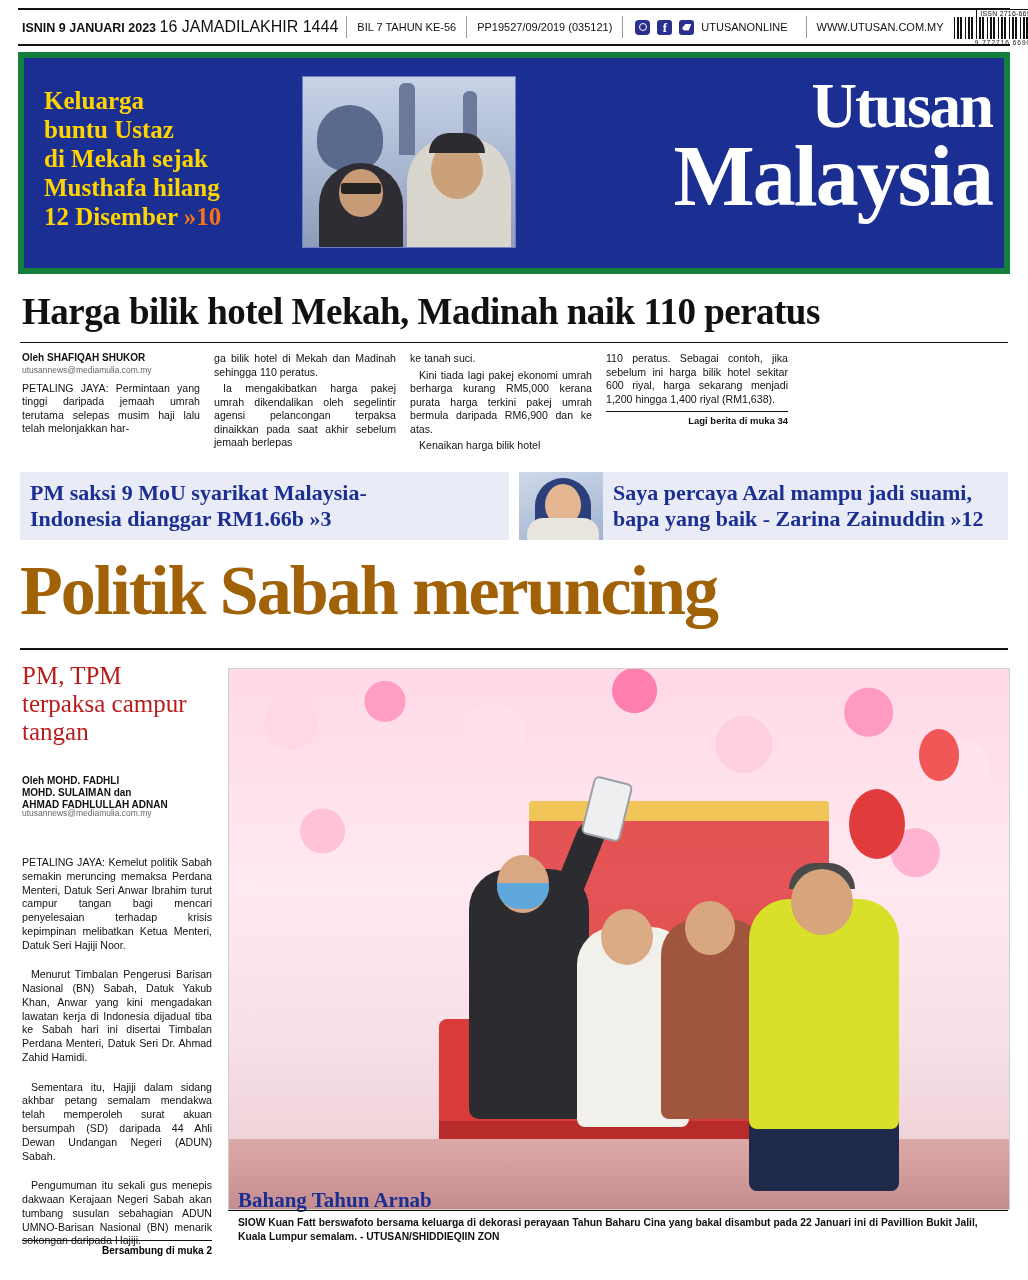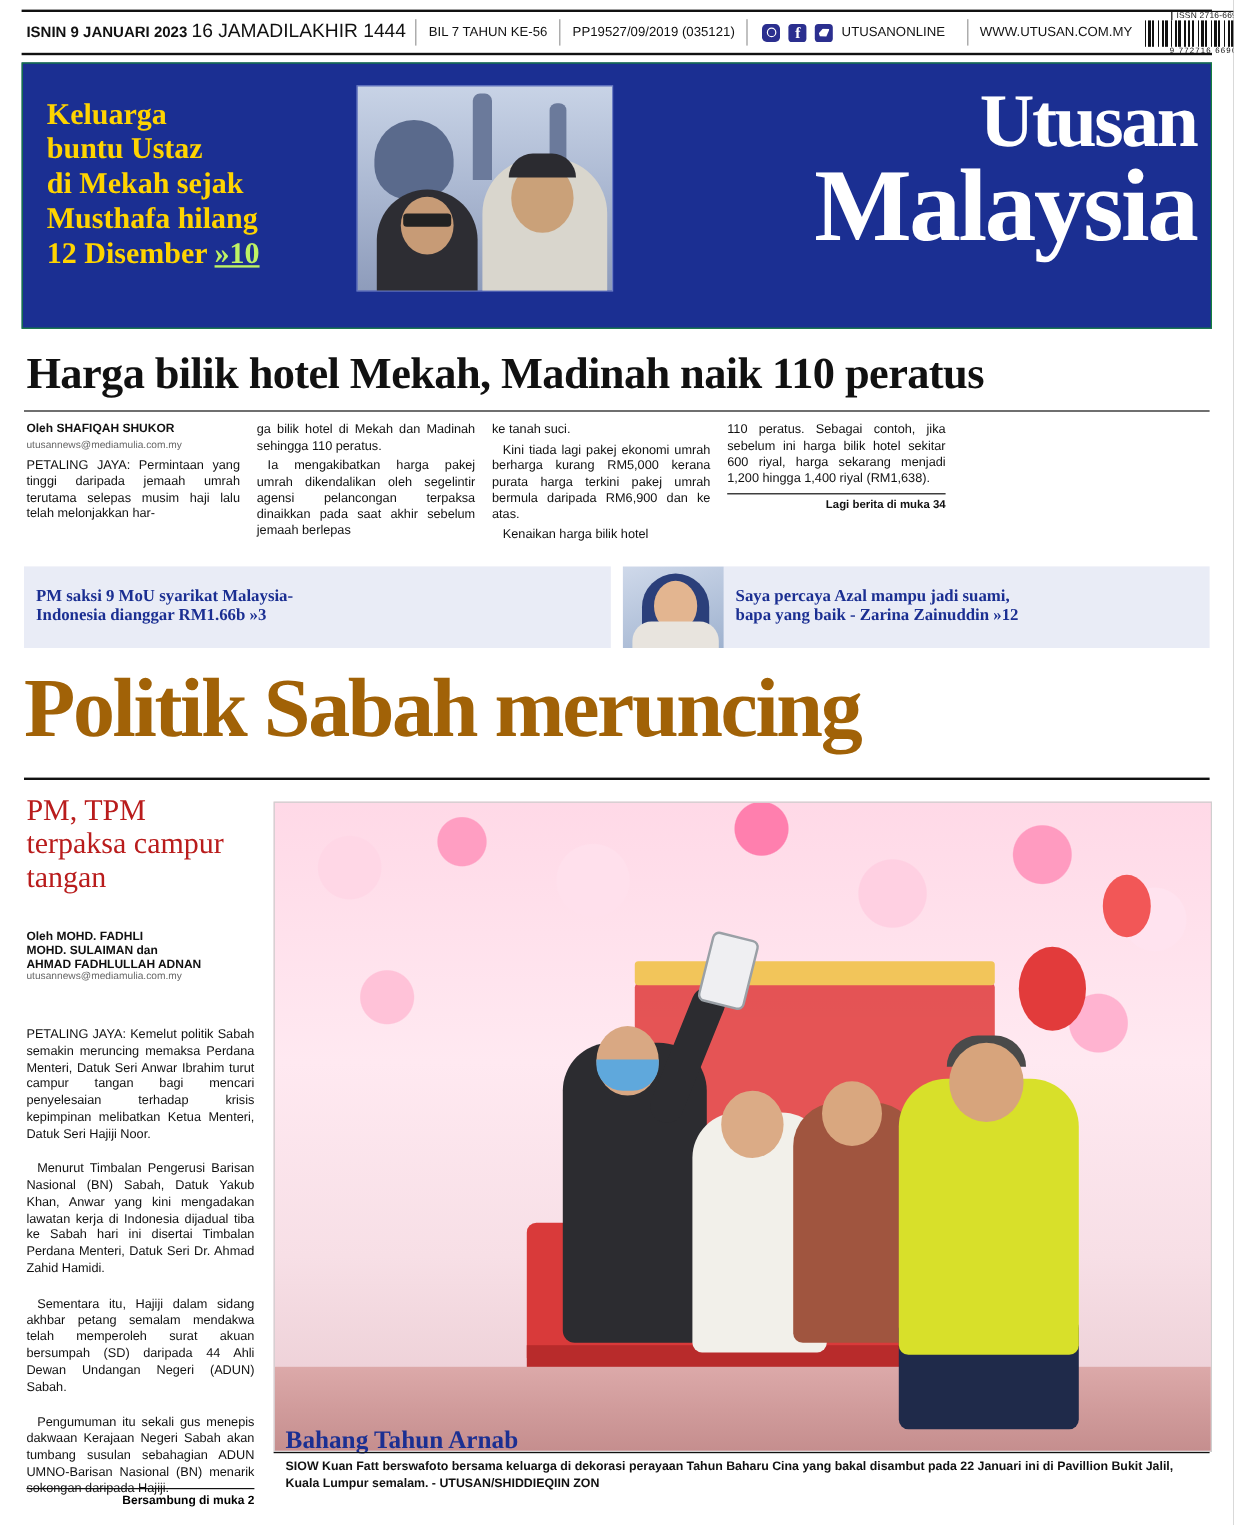--- a/index.html
+++ b/index.html
@@ -29,24 +29,24 @@
   .ts-barcode{display:flex;flex-direction:column;align-items:center;padding-right:8px;}
   .ts-issn{font-size:7px;color:#111;letter-spacing:.2px;border:1px solid #111;border-bottom:none;padding:0 3px;}
   .bars{height:22px;width:108px;background:
     repeating-linear-gradient(90deg,#111 0 1px,#fff 1px 3px,#111 3px 5px,#fff 5px 6px,#111 6px 8px,#fff 8px 11px);}
   .ts-barnum{font-size:6.5px;color:#111;letter-spacing:1px;}
   .ts-price{font-size:15px;font-weight:bold;color:#1b2a8f;padding:0 6px 0 10px;}
 
   
   .masthead{
     position:absolute;left:18px;top:52px;width:992px;height:222px;background:#1b2f92;
-    border:1px solid #15803d;box-sizing:border-box;overflow:hidden;
+    border:6px solid #15803d;box-sizing:border-box;overflow:hidden;
   }
   .mh-teaser{position:absolute;left:20px;top:28px;width:250px;color:#ffd400;font-family:"Liberation Serif",serif;font-weight:bold;font-size:25px;line-height:1.16;}
-  .mh-teaser .pg{color:#bef264;text-decoration:underline;}
+  .mh-teaser .pg{color:#f97316;}
   .mh-photo{
     position:absolute;left:278px;top:18px;width:212px;height:170px;overflow:hidden;border:1px solid #6d7ec5;
     background:linear-gradient(#cfd7e6,#9fb0cb);
   }
   .ph-sky{position:absolute;inset:0;background:linear-gradient(180deg,#c8d3e6 0%,#aebbd4 45%,#8e9cbb 100%);}
   .ph-dome{position:absolute;left:14px;top:28px;width:66px;height:66px;background:#5a6a8c;border-radius:50% 50% 42% 42%;}
   .ph-min1{position:absolute;left:96px;top:6px;width:16px;height:72px;background:#6b7a9b;border-radius:6px 6px 0 0;}
   .ph-min2{position:absolute;left:160px;top:14px;width:14px;height:64px;background:#6b7a9b;border-radius:6px 6px 0 0;}
   .ph-p1{position:absolute;left:16px;top:86px;width:84px;height:86px;background:#2d2d33;border-radius:42px 42px 0 0;}
   .ph-p1f{position:absolute;left:36px;top:92px;width:44px;height:48px;background:#c79b76;border-radius:50%;}
@@ -70,21 +70,21 @@
   .lcol.first{width:178px;}
   .byline{font-weight:bold;font-size:10px;color:#111;}
   .byemail{font-size:8.5px;color:#666;margin-bottom:6px;}
   .lcol p{margin:0 0 3px 0;text-indent:9px;}
   .lcol p.noind{text-indent:0;}
   .more{font-weight:bold;font-size:9.5px;text-align:right;border-top:1px solid #111;padding-top:3px;margin-top:5px;}
 
   
   .promos{position:absolute;left:20px;top:472px;width:988px;height:68px;display:flex;gap:10px;}
   .promo{flex:1;background:#e9ecf6;display:flex;align-items:center;overflow:hidden;}
-  .promo .ptext{font-family:"Liberation Serif",serif;font-weight:bold;font-size:14px;color:#1b2f92;line-height:1.17;padding:0 10px;}
+  .promo .ptext{font-family:"Liberation Serif",serif;font-weight:bold;font-size:22px;color:#1b2f92;line-height:1.17;padding:0 10px;}
   .promo .ptext .pg{color:#1b2f92;}
   .promo-thumb{width:84px;height:68px;flex:none;background:linear-gradient(160deg,#cfd9ea,#9fb2cf);position:relative;overflow:hidden;}
   .pt-face{position:absolute;left:26px;top:12px;width:36px;height:42px;background:#e3b590;border-radius:50%;}
   .pt-scarf{position:absolute;left:16px;top:6px;width:56px;height:62px;background:#2b3f7a;border-radius:28px 28px 14px 14px;}
   .pt-body{position:absolute;left:8px;top:46px;width:72px;height:26px;background:#e8e4de;border-radius:16px 16px 0 0;}
 
   
   .big-head{
     position:absolute;left:20px;top:556px;width:988px;
     font-family:"Liberation Serif",serif;font-weight:bold;font-size:70px;line-height:1;color:#a16207;letter-spacing:-2px;

